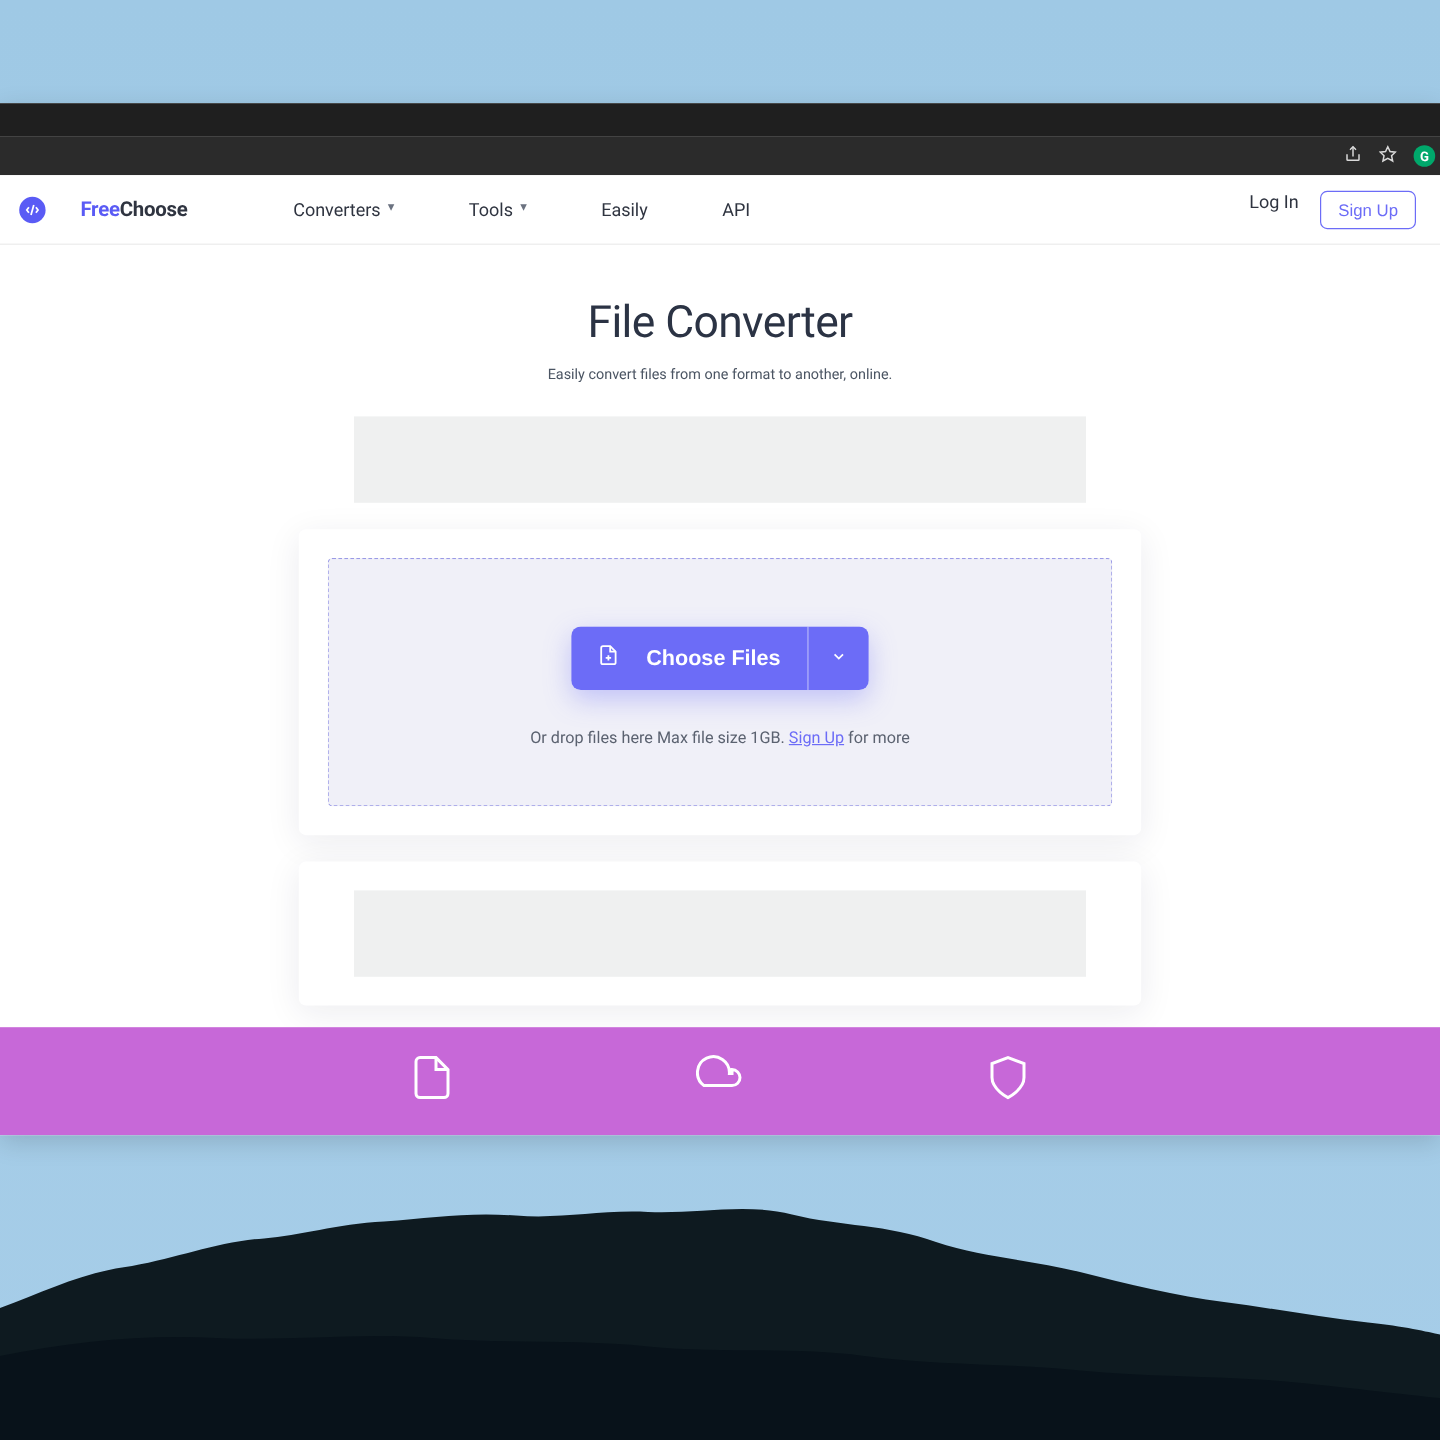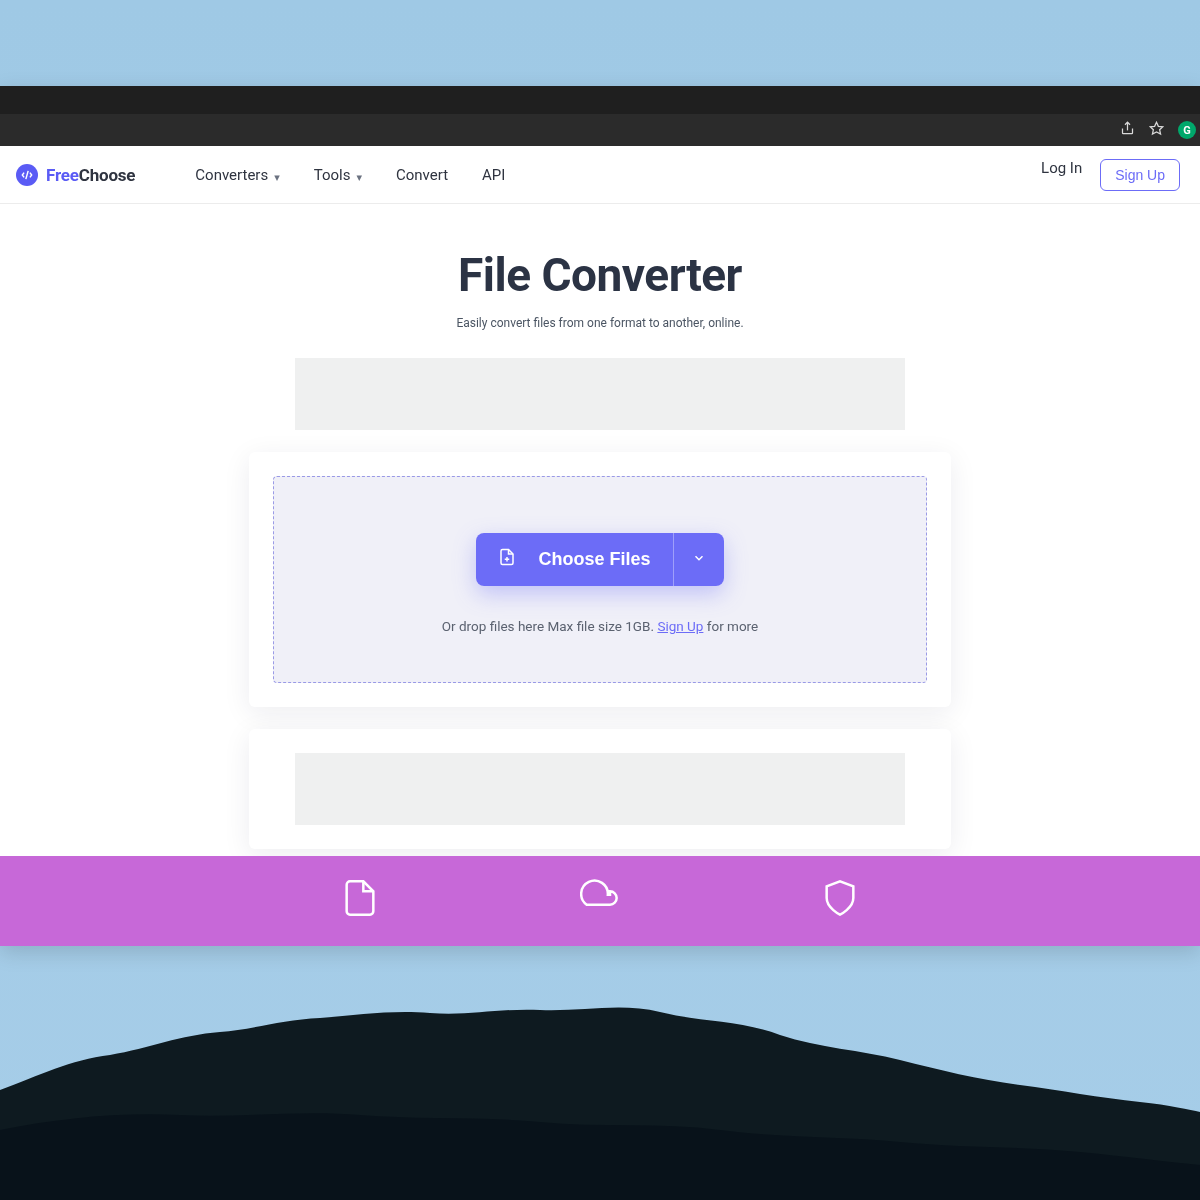--- a/index.html
+++ b/index.html
@@ -82,27 +82,27 @@
     margin-right: 60px;
   }
   .logo-mark {
     width: 22px; height: 22px;
     background: #5a5bf5;
     border-radius: 50%;
     display: flex; align-items: center; justify-content: center;
   }
   .logo-mark svg { width: 14px; height: 14px; }
   .logo-text { font-size: 17px; font-weight: 700; color: #2f3440; letter-spacing: -0.2px; }
-  .logo-text .free { color: #5a5bf5; }
+  .logo-text .free { color: #5a5bf5; margin-left: 21px; }
 
   .nav {
     display: flex; align-items: center; gap: 34px;
     font-size: 15px; color: #2f3440;
   }
-  .nav-item { display: flex; align-items: flex-end; gap: 6px; cursor: pointer; }
+  .nav-item { display: flex; align-items: flex-start; gap: 6px; cursor: pointer; margin-left: 28px; }
   .nav-caret { font-size: 11px; color: #6b7280; }
 
   .auth {
     margin-left: auto;
     display: flex; gap: 18px;
     font-size: 15px;
   }
   .login { color: #2f3440; cursor: pointer; }
   .signup-btn {
     border: 1px solid #6c6cf7;
@@ -118,22 +118,22 @@
   .page {
     position: relative;
     height: calc(100% - 118px);
     overflow: hidden;
   }
   .page-inner {
     padding-top: 44px;
     text-align: center;
   }
   .title {
-    font-size: 46px;
-    font-weight: 700;
+    font-size: 37px;
+    font-weight: 400;
     color: #2b3344;
     letter-spacing: -0.5px;
   }
   .subtitle {
     margin-top: 14px;
     font-size: 12px;
     color: #4b5563;
   }
 
   .ad-slot {
@@ -259,21 +259,21 @@
     <nav class="nav">
       <div class="nav-item">
         <span>Converters</span>
         <span class="nav-caret">▾</span>
       </div>
       <div class="nav-item">
         <span>Tools</span>
         <span class="nav-caret">▾</span>
       </div>
       <div class="nav-item">
-        <span>Convert</span>
+        <span>Easily</span>
       </div>
       <div class="nav-item">
         <span>API</span>
       </div>
     </nav>
     <div class="auth">
       <span class="login">Log In</span>
       <button class="signup-btn">Sign Up</button>
     </div>
   </div>

